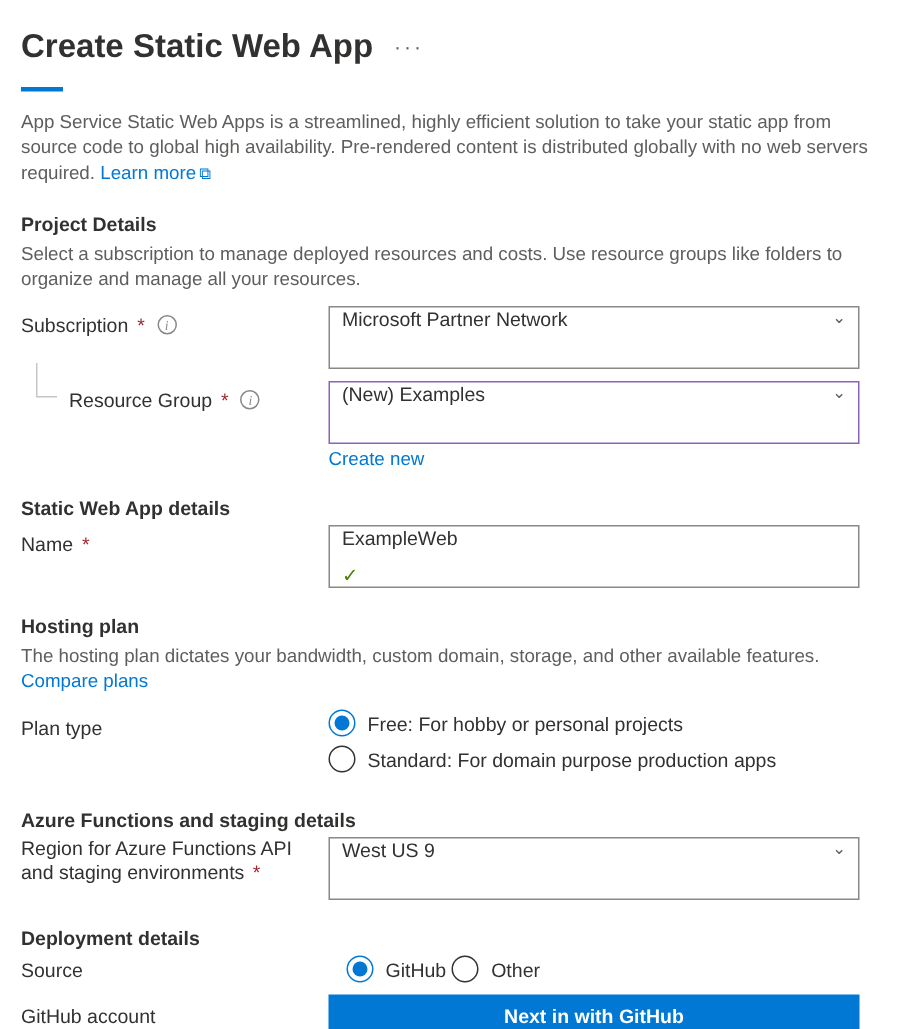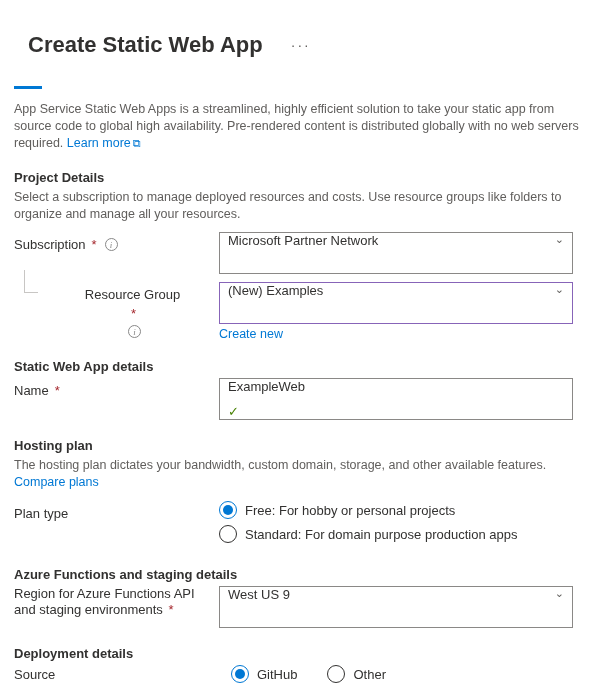--- a/index.html
+++ b/index.html
@@ -10,40 +10,40 @@
     color: #323130;
     background: #fff;
     width: 602px;
   }
   .page {
     padding: 18px 14px 0 14px;
   }
   h1.title {
     font-size: 22px;
     font-weight: 600;
-    margin: 14px;
+    margin: 0;
     display: inline-block;
     color: #323130;
   }
   .title-row { display: flex; align-items: center; gap: 14px; }
   .dots { color: #605e5c; letter-spacing: 2px; font-size: 14px; }
   .tab-indicator {
     width: 28px; height: 3px; background: #0078d4; margin-top: 14px; margin-bottom: 12px;
   }
   .intro { color: #605e5c; line-height: 1.35; font-size: 12.5px; }
   .link { color: #0078d4; text-decoration: none; cursor: pointer; }
   .ext-icon { font-size: 11px; margin-left: 2px; }
   .section-title {
     font-weight: 600; font-size: 13px; margin-top: 18px; margin-bottom: 4px; color: #323130;
   }
   .section-desc { color: #605e5c; font-size: 12.5px; line-height: 1.35; margin-bottom: 10px; }
   .row { display: flex; align-items: flex-start; margin-bottom: 8px; }
   .row.aligncenter { align-items: center; }
   .label-col { width: 205px; flex-shrink: 0; padding-top: 5px; font-size: 13px; color: #323130; display:flex; align-items:center; gap:4px;}
-  .label-col.indent { padding-left: 32px; position: relative; flex-direction: column; }
+  .label-col.indent { padding-left: 32px; position: relative; }
   .label-col.indent::before {
     content: ""; position: absolute; left: 10px; top: -12px; width: 1px; height: 22px; background: #c8c6c4;
   }
   .label-col.indent::after {
     content: ""; position: absolute; left: 10px; top: 10px; width: 14px; height: 1px; background: #c8c6c4;
   }
   .req { color: #a4262c; margin-left: 2px; }
   .info-icon {
     display: inline-flex; width: 13px; height: 13px; border: 1px solid #888; border-radius: 50%;
     align-items: center; justify-content: center; font-size: 9px; color: #888; font-style: italic;
@@ -60,21 +60,21 @@
   .chev { font-size: 11px; color: #605e5c; }
   .check { color: #498205; font-size: 13px; }
   .below-link { font-size: 12.5px; margin-top: 3px; }
   .radio-row { display: flex; align-items: center; gap: 8px; margin-bottom: 6px; font-size: 13px;}
   .radio-outer {
     width: 18px; height: 18px; border-radius: 50%; border: 1px solid #323130;
     display: flex; align-items: center; justify-content: center; cursor: pointer; flex-shrink:0;
   }
   .radio-outer.checked { border-color: #0078d4; }
   .radio-inner { width: 10px; height: 10px; border-radius: 50%; background: #0078d4; }
-  .radio-grp-h { display: flex; gap: 30px; align-items:center;padding-left:12px;}
+  .radio-grp-h { display: flex; gap: 4px; align-items:center;padding-left:12px;}
   .signin-btn {
     width: 354px; height: 28px; background: #0078d4; color: #fff; border: none;
     font-size: 13px; font-weight: 600; cursor: pointer; display:flex; align-items:center; justify-content:center;
   }
   .footer {
     border-top: 1px solid #edebe9; margin-top: 26px; padding: 14px 14px 18px 14px;
     display: flex; gap: 10px;
   }
   .btn {
     height: 28px; padding: 0 16px; font-size: 13px; border: 1px solid #8a8886;

